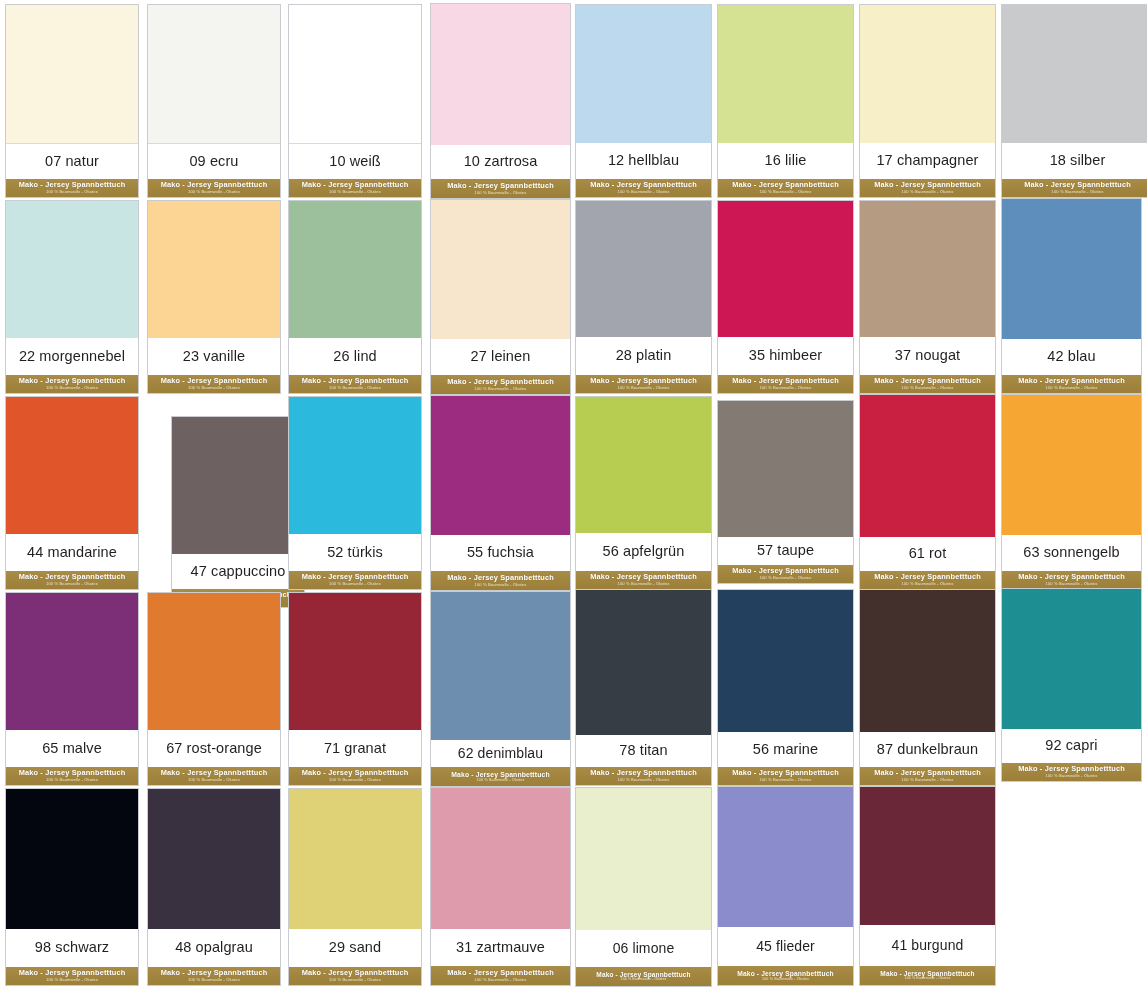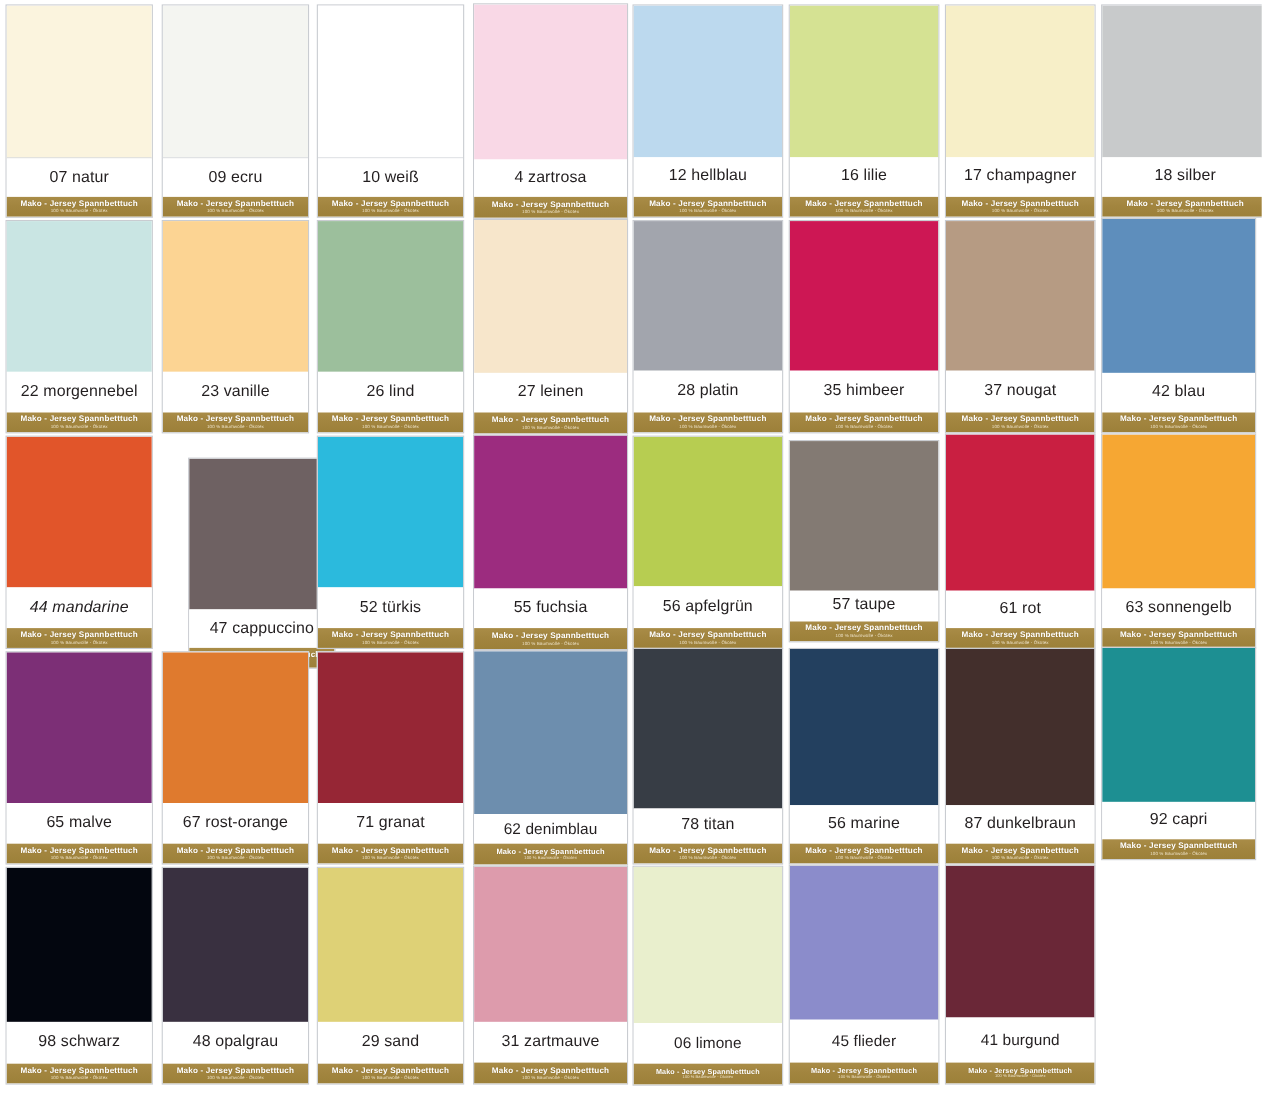--- a/index.html
+++ b/index.html
@@ -126,21 +126,21 @@
         <span class="label" style="font-size: 14.5px;">10 weiß</span>
       </div>
       <div class="banner" style="height: 18px;">
         <div class="banner-title" style="font-size: 7.4px;">Mako - Jersey Spannbetttuch</div>
         <div class="banner-sub" style="font-size: 4.1px;">100 % Baumwolle - Ökotex</div>
       </div>
     </div>
     <div class="card" style="left: 430px; top: 3px; width: 141px; height: 196px;">
       <div class="swatch" style="height: 141px; background: rgb(249, 216, 230);"></div>
       <div class="label-zone">
-        <span class="label" style="font-size: 14.5px;">4 zartrosa</span>
+        <span class="label" style="font-size: 14.5px;">10 zartrosa</span>
       </div>
       <div class="banner" style="height: 19px;">
         <div class="banner-title" style="font-size: 7.4px;">Mako - Jersey Spannbetttuch</div>
         <div class="banner-sub" style="font-size: 4.1px;">100 % Baumwolle - Ökotex</div>
       </div>
     </div>
     <div class="card" style="left: 575px; top: 4px; width: 137px; height: 194px;">
       <div class="swatch" style="height: 138px; background: rgb(188, 217, 238);"></div>
       <div class="label-zone">
         <span class="label" style="font-size: 14.5px;">12 hellblau</span>
@@ -256,21 +256,21 @@
         <span class="label" style="font-size: 14.5px;">42 blau</span>
       </div>
       <div class="banner" style="height: 18px;">
         <div class="banner-title" style="font-size: 7.4px;">Mako - Jersey Spannbetttuch</div>
         <div class="banner-sub" style="font-size: 4.1px;">100 % Baumwolle - Ökotex</div>
       </div>
     </div>
     <div class="card" style="left: 5px; top: 396px; width: 134px; height: 194px;">
       <div class="swatch" style="height: 137px; background: rgb(225, 85, 42);"></div>
       <div class="label-zone">
-        <span class="label" style="font-size: 14.5px; font-style: italic;">44 mandarine</span>
+        <span class="label" style="font-size: 14.5px;">44 mandarine</span>
       </div>
       <div class="banner" style="height: 18px;">
         <div class="banner-title" style="font-size: 7.4px;">Mako - Jersey Spannbetttuch</div>
         <div class="banner-sub" style="font-size: 4.1px;">100 % Baumwolle - Ökotex</div>
       </div>
     </div>
     <div class="card" style="left: 147px; top: 416px; width: 134px; height: 192px; margin-left: 24px;">
       <div class="swatch" style="height: 137px; background: rgb(110, 97, 98);"></div>
       <div class="label-zone">
         <span class="label" style="font-size: 14.5px;">47 cappuccino</span>

